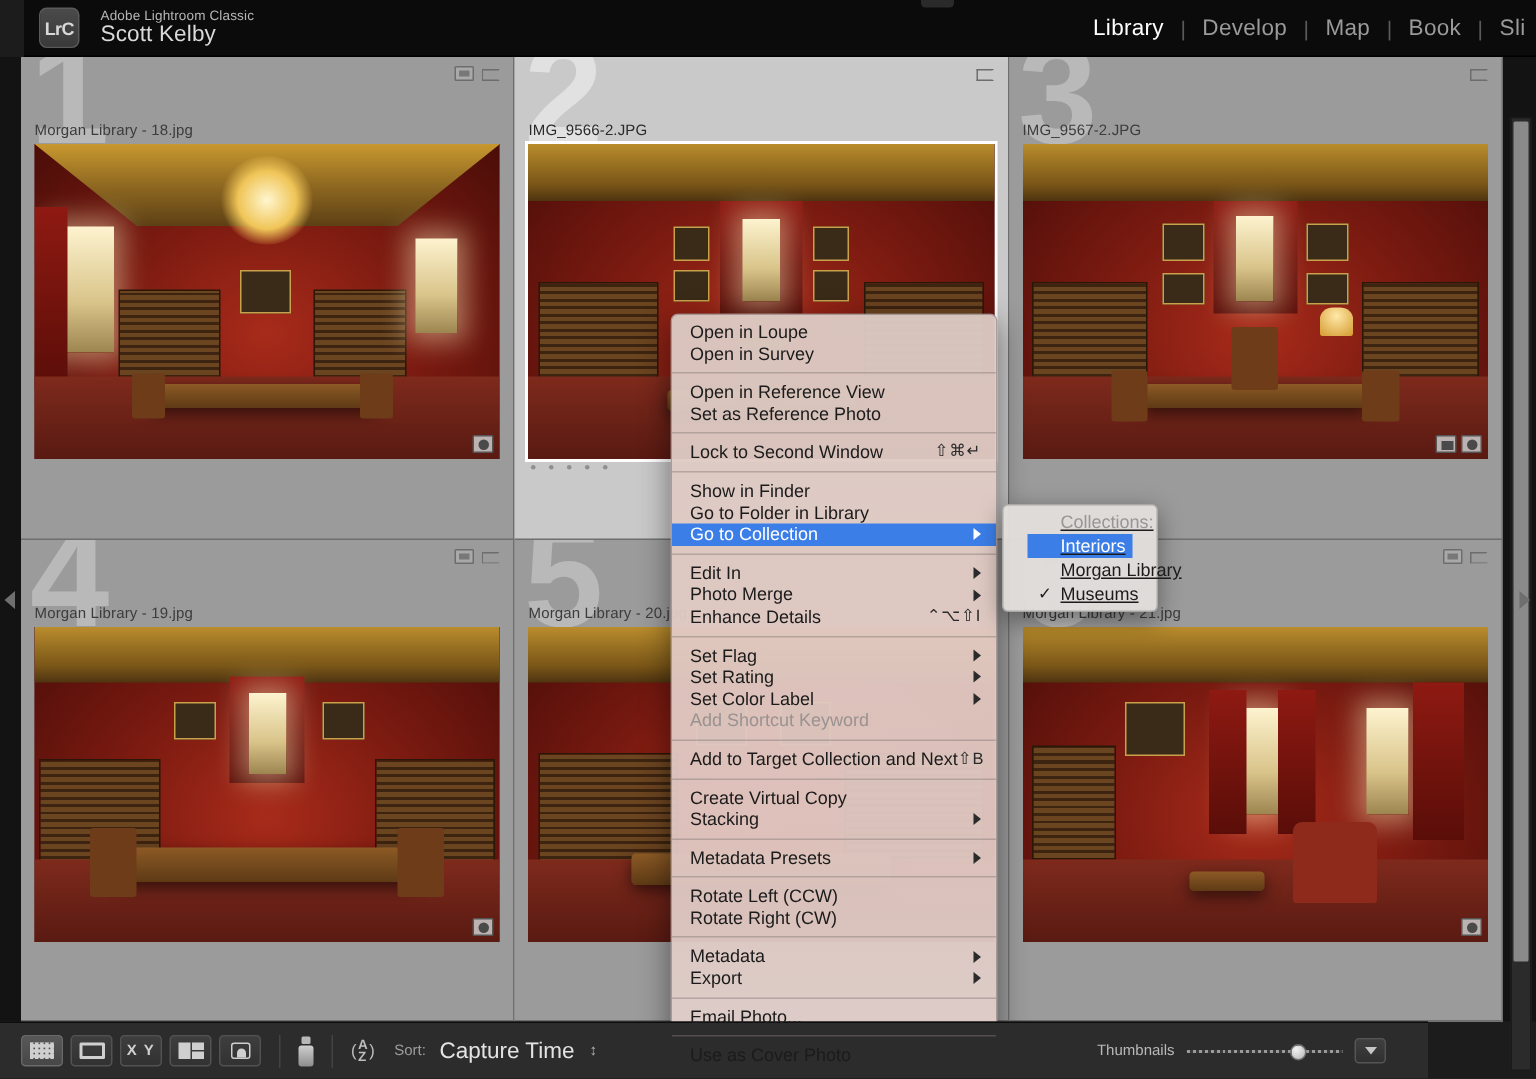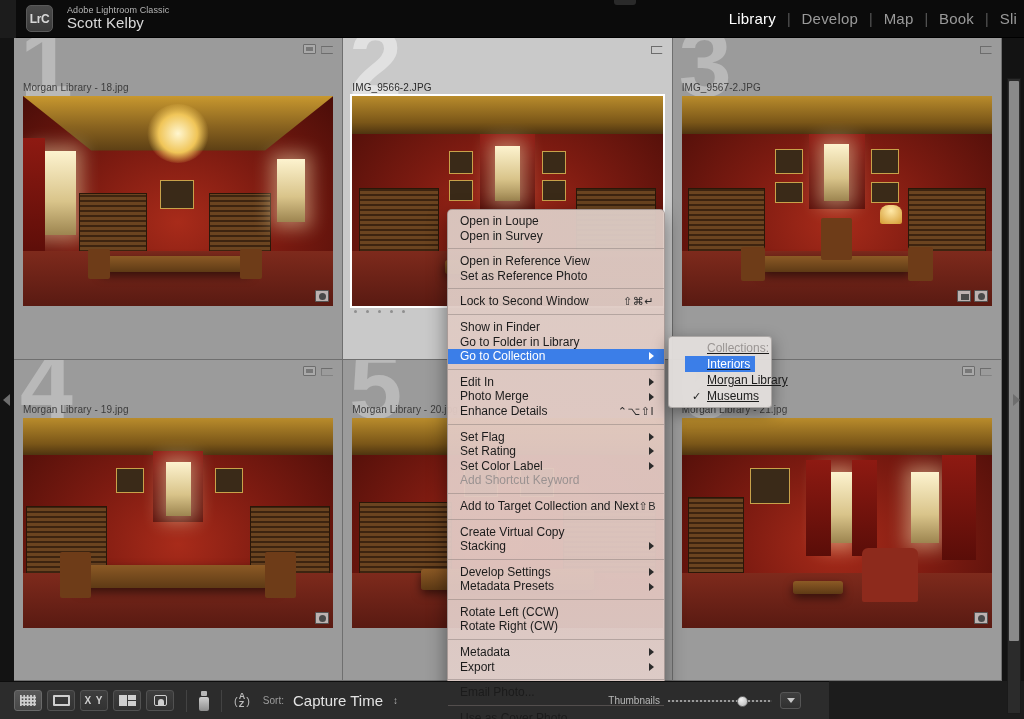--- a/index.html
+++ b/index.html
@@ -222,21 +222,21 @@
   .smi .check { position: absolute; left: 7px; top: 0; font-size: 11px; }
 
   .cursor {
     position: absolute; left: 718px; top: 363px; z-index: 60;
     width: 0; height: 0;
     filter: drop-shadow(1px 1px 1px rgba(0,0,0,.5));
   }
 
   
   .toolbar {
-    position: absolute; left: 0; bottom: 0; width: 829px; height: 38px;
+    position: absolute; left: 0; bottom: 0; width: 952px; height: 38px;
     background: #2c2c2c; border-top: 1px solid #0d0d0d;
     display: flex; align-items: center;
   }
   .tb-group { display: flex; align-items: center; gap: 5px; margin-left: 14px; }
   .tbtn {
     width: 28px; height: 21px; border: 1px solid #525252; border-radius: 3px;
     background: linear-gradient(#3e3e3e, #323232);
     display: flex; align-items: center; justify-content: center;
     color: #c4c4c4; font-size: 10px; position: relative;
   }
@@ -609,24 +609,20 @@
     <div class="mi">
       <span class="lbl">Create Virtual Copy</span>
     </div>
     <div class="mi">
       <span class="lbl">Stacking</span>
       <span class="arrow"></span>
     </div>
     <div class="msep"></div>
 
     <div class="mi">
-      <span class="lbl">Develop Settings</span>
-      <span class="arrow"></span>
-    </div>
-    <div class="mi">
       <span class="lbl">Metadata Presets</span>
       <span class="arrow"></span>
     </div>
     <div class="msep"></div>
 
     <div class="mi">
       <span class="lbl">Rotate Left (CCW)</span>
     </div>
     <div class="mi">
       <span class="lbl">Rotate Right (CW)</span>

